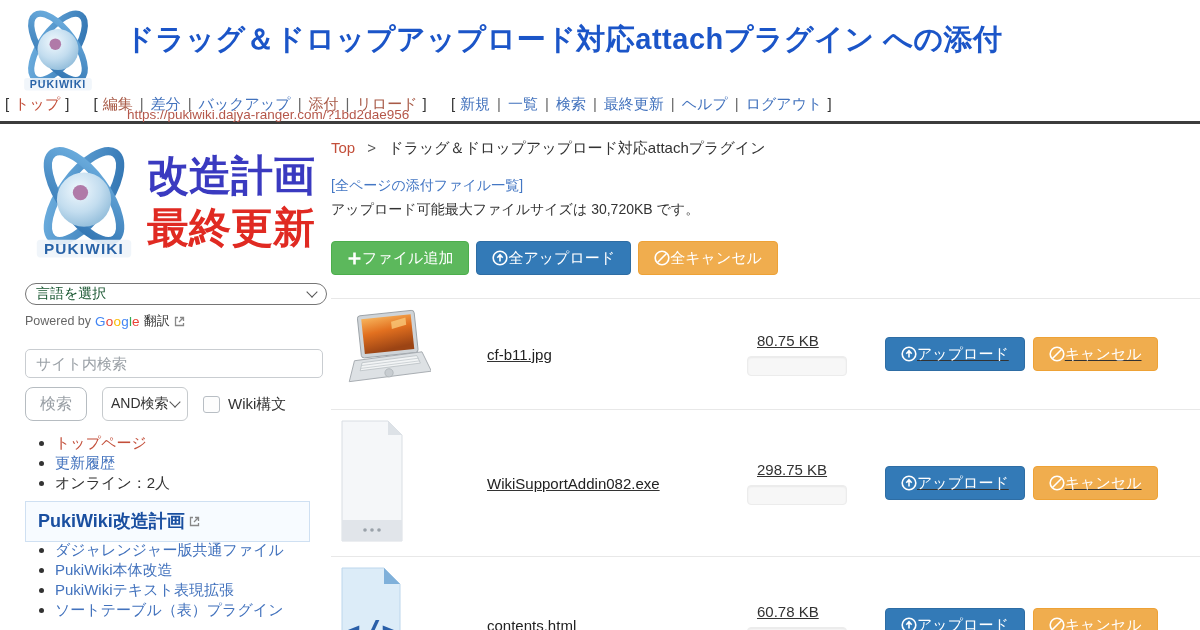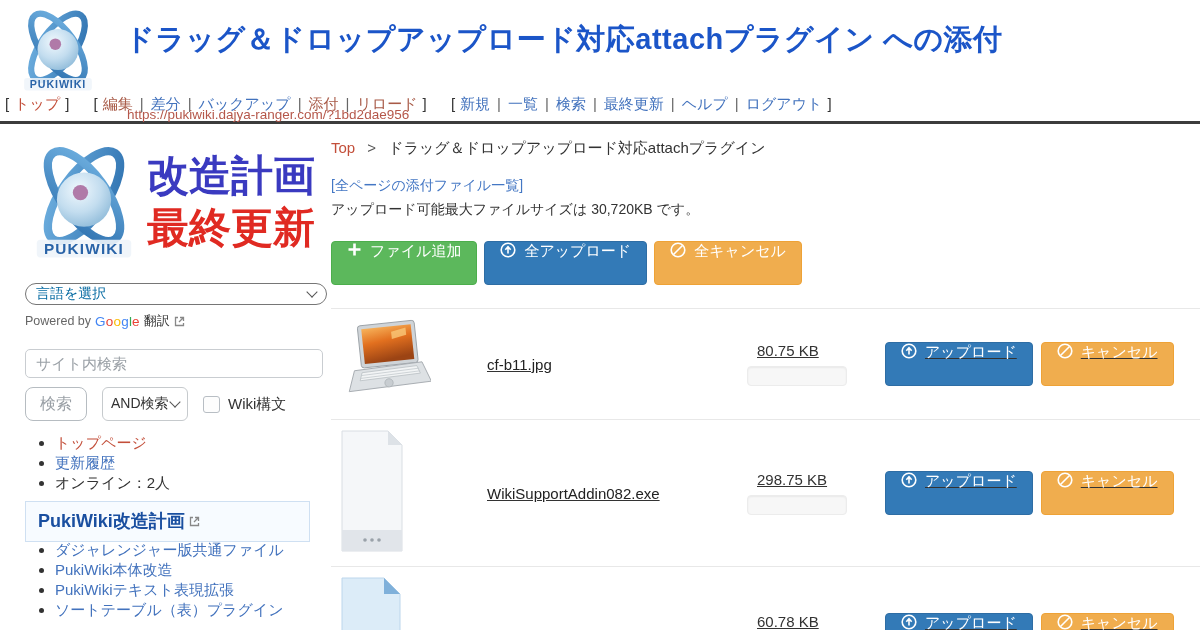--- a/index.html
+++ b/index.html
@@ -34,21 +34,21 @@
 
   
   .side-logo { margin-top:12px; width:302px; height:132px; display:flex; align-items:center; }
   .side-logo svg { width:118px; height:130px; flex-shrink:0; }
   .side-logo-text { margin-left:4px; line-height:1.25; font-weight:bold; font-size:42px; white-space:nowrap;
     text-shadow:-2px -2px 0 #fff, 2px -2px 0 #fff, -2px 2px 0 #fff, 2px 2px 0 #fff, 0 0 6px #fff; }
   .logo-line-blue { color:#3a3ac0; }
   .logo-line-red { color:#e02a22; }
 
   .lang-select { margin-top:15px; width:302px; height:22px; border:1px solid #767676; border-radius:11px;
-    display:flex; align-items:center; padding:0 10px; font-size:14px; color:#0369a1; cursor:pointer; background:#fff; }
+    display:flex; align-items:center; padding:0 10px; font-size:14px; color:#14532d; cursor:pointer; background:#fff; }
   .lang-select .grow { flex:1; }
   .chev { width:8px; height:8px; border-right:1.5px solid #555; border-bottom:1.5px solid #555; transform:rotate(45deg); margin-top:-4px; }
 
   .powered { margin-top:7px; font-size:12.5px; color:#666; display:flex; align-items:center; gap:4px; }
   .gword { font-weight:normal; font-size:13.5px; letter-spacing:0.2px; }
   .gl-b{color:#4285F4}.gl-r{color:#EA4335}.gl-y{color:#FBBC05}.gl-g{color:#34A853}
   .translate-link { color:#333; text-decoration:none; font-size:13px; }
 
   .search-input { margin-top:19px; width:298px; height:29px; border:1px solid #c9cdd1; border-radius:5px; padding:0 10px; font-size:15px; color:#333; font-family:inherit; }
   .search-input::placeholder { color:#9aa0a6; }
@@ -72,21 +72,21 @@
   .ext-icon svg { display:block; }
 
   
   .breadcrumb { margin-top:15px; font-size:15px; color:#333; }
   .breadcrumb .home { color:#c34f3a; text-decoration:none;margin-top:26px; }
   .breadcrumb .sep { margin:0 8px; color:#555; }
   .attach-list-link { display:inline-block; margin-top:19px; font-size:14px; color:#4477c4; text-decoration:none; }
   .max-size { margin-top:6px; font-size:14px; color:#333; }
 
   .actions { margin-top:22px; display:flex; gap:7px; }
-  .btn { display:inline-flex; align-items:flex-start; gap:8px; height:44px; padding:0 15px; border-radius:4px; color:#fff; font-size:15px; font-family:inherit; border:1px solid transparent; cursor:pointer; }
+  .btn { display:inline-flex; align-items:center; gap:0; height:34px; padding:0 15px; border-radius:4px; color:#fff; font-size:15px; font-family:inherit; border:1px solid transparent; cursor:pointer; }
   .btn-green { background:#5cb85c; border-color:#4cae4c; }
   .btn-blue { background:#337ab7; border-color:#2e6da4; }
   .btn-orange { background:#f0ad4e; border-color:#eea236; }
   .btn svg { flex-shrink:0; }
 
   .file-list { margin-top:23px; }
   .file-row { display:flex; align-items:center; border-top:1px solid #e8e8e8; padding:10px 0;text-decoration:underline; }
   .icon-cell { width:156px; flex-shrink:0; padding-left:8px; }
   .name-cell { width:260px; flex-shrink:0; font-size:15px; color:#222; word-break:break-all; padding-right:10px; }
   .size-cell { width:120px; flex-shrink:0; display:flex; flex-direction:column; }

